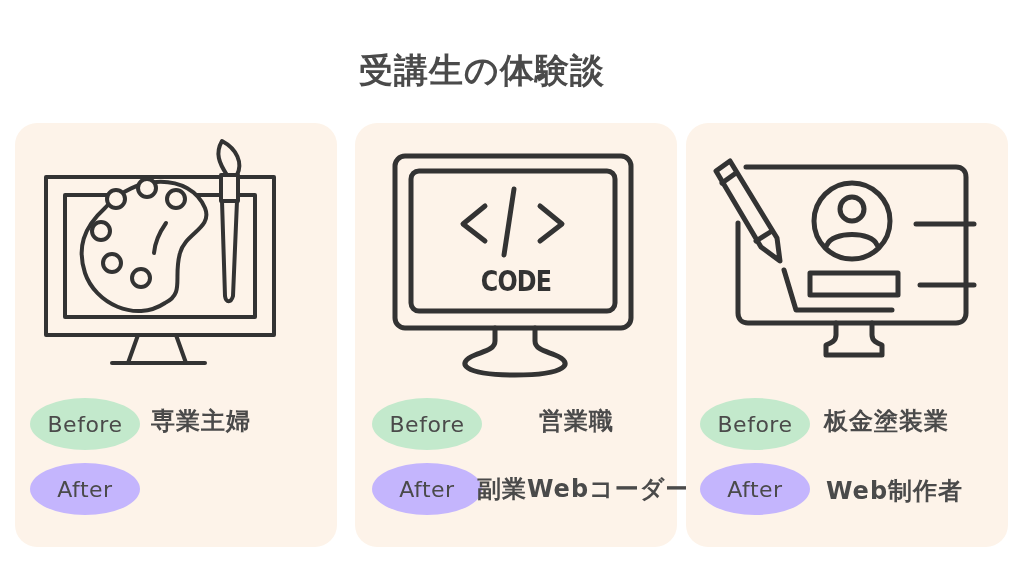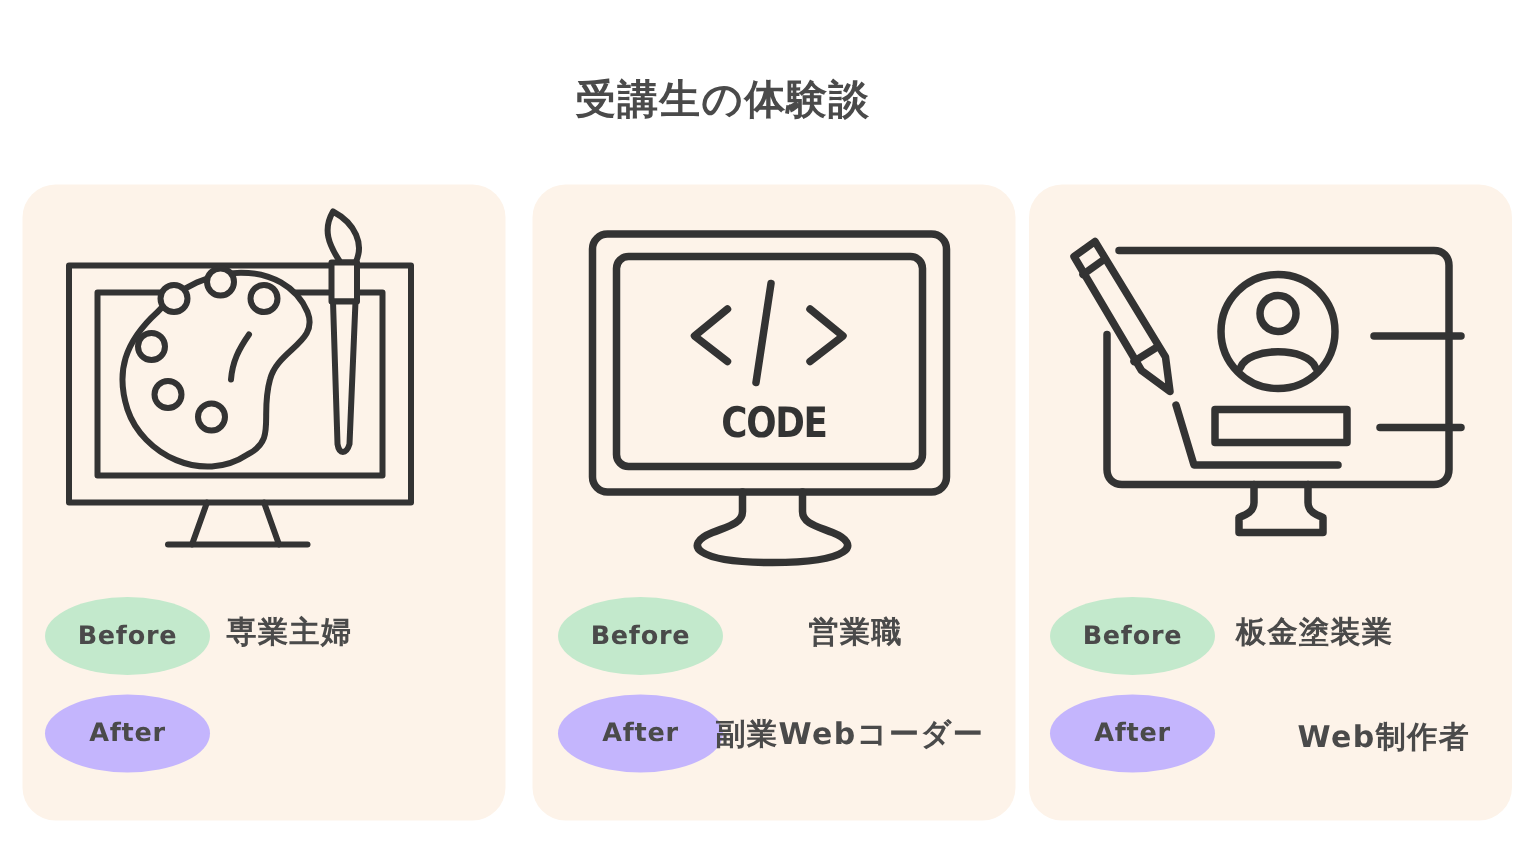--- a/index.html
+++ b/index.html
@@ -2,36 +2,36 @@
 <html><head>
 <meta charset="utf-8">
 <style>
   html, body { margin: 0; padding: 0; }
   body {
     width: 1024px; height: 576px; background: #ffffff; position: relative; overflow: hidden;
     font-family: "DejaVu Sans", "Liberation Sans", sans-serif; color: #4a4a4a;
   }
   .title {
     position: absolute; left: 0; width: 964px; top: 48px; text-align: center;
-    font-size: 27px; font-weight: bold; color: #4a4a4a; letter-spacing: 1px;
+    font-size: 34px; font-weight: bold; color: #4a4a4a; letter-spacing: 1px;
   }
   .card {
     position: absolute; top: 123px; width: 322px; height: 424px;
     background: #fdf3e9; border-radius: 22px;
   }
   .card svg.icon { position: absolute; left: 0; top: 0; }
   .pill {
     position: absolute; width: 110px; height: 52px; border-radius: 50%;
     display: flex; align-items: center; justify-content: center;
-    font-weight: bold; font-size: 17px; color: #4a4a4a; letter-spacing: 0.5px;
+    font-weight: normal; font-size: 22px; color: #4a4a4a; letter-spacing: 0.5px;
   }
   .pill.before { background: #c3e9cc; }
   .pill.after { background: #c4b5fd; }
   .val {
-    position: absolute; font-weight: bold; font-size: 20px; color: #4a4a4a; letter-spacing: 1px;
+    position: absolute; font-weight: bold; font-size: 24px; color: #4a4a4a; letter-spacing: 1px;
     line-height: 26px; white-space: nowrap;
   }
 </style>
 </head>
 <body>
 
 <div class="title">受講生の体験談</div>
 
 <div class="card" style="left:15px;">
   <svg class="icon" width="322" height="260" viewBox="0 0 322 260" fill="none" stroke="#333" stroke-width="4" stroke-linecap="round" stroke-linejoin="round">
@@ -103,14 +103,14 @@
 
     <path d="M30 48 L44 38 L91 115 L94 138 L75 124 Z" fill="#fdf3e9"></path>
     <line x1="36" y1="60" x2="50" y2="50"></line>
     <line x1="70" y1="118" x2="86" y2="108"></line>
   </svg>
 
   <div class="pill before" style="left:14px; top:275px;">Before</div>
   <div class="val" style="left:138px; top:285px;">板金塗装業</div>
 
   <div class="pill after" style="left:14px; top:340px;">After</div>
-  <div class="val" style="left:140px; top:355px;margin-left:39px;">Web制作者</div>
+  <div class="val" style="left:140px; top:355px;">Web制作者</div>
 </div>
 
 </body></html>

